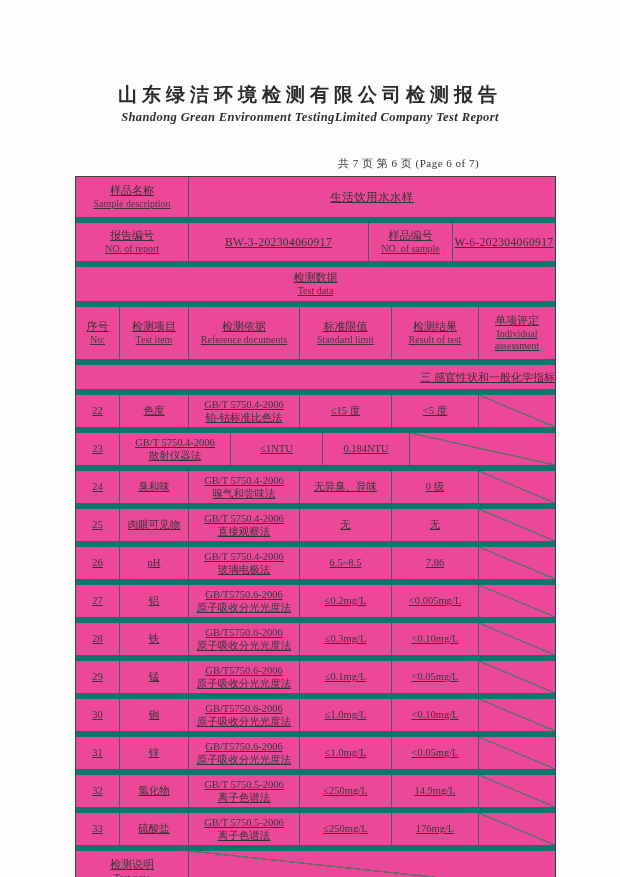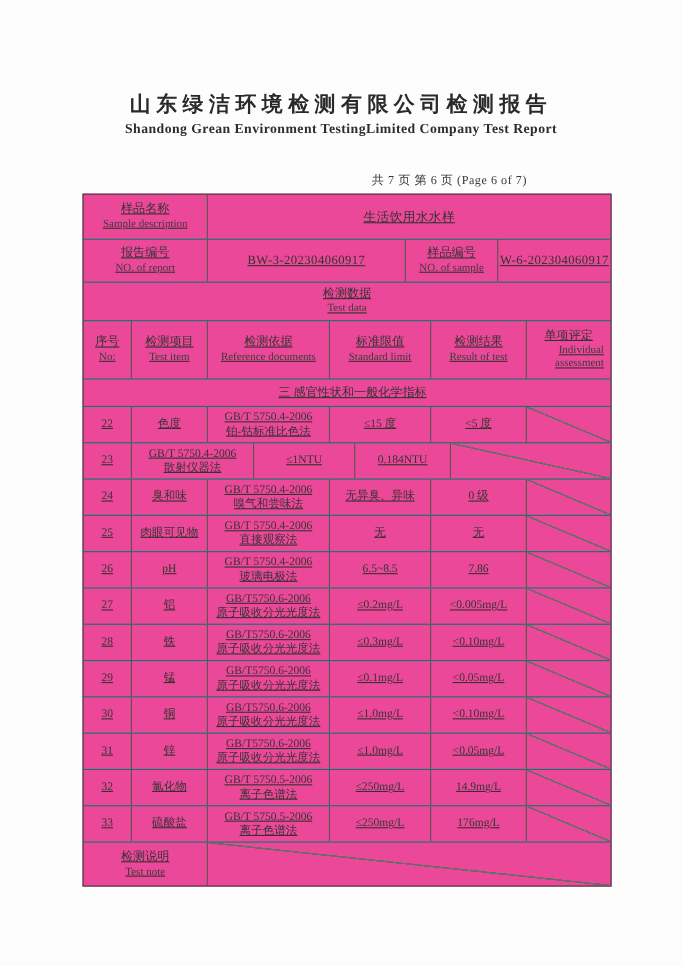--- a/index.html
+++ b/index.html
@@ -9,52 +9,52 @@
     overflow:hidden;
   }
   .abs { position:absolute; }
   .report-title {
     top:82px; left:0; width:100%; text-align:center;
     font-size:19px; font-weight:bold; letter-spacing:5px; color:#2a2a2a;
     white-space:nowrap;
   }
   .report-title-en {
     top:110px; left:0; width:100%; text-align:center;
-    font-size:12.5px; font-weight:bold; letter-spacing:0.4px; color:#2e2e2e;
+    font-size:12.5px; font-weight:bold; letter-spacing:0.4px; color:#2e2e2e;font-style:italic;
   }
   .doc-code {
     top:129px; left:0; width:100%; text-align:center;
     font-size:10px; letter-spacing:0.6px; color:#454545;
   }
   .page-info {
     top:156px; left:338px; font-size:11px; color:#383838; letter-spacing:0.5px;text-align:right;
   }
   .rtable {
     left:75px; top:176px; width:481px;
     border:1.5px solid #3e3e3e; box-sizing:border-box; background:#ec4899;text-decoration:underline;
   }
-  .trow { display:flex; border-top:1px solid #0f766e; }
+  .trow { display:flex; border-top:6px solid #0f766e; }
   .trow:first-child { border-top:none; }
   .tcell {
     border-left:1px solid #555; box-sizing:border-box;
     display:flex; flex-direction:column; justify-content:center; align-items:center;
     text-align:center; overflow:hidden;
   }
   .tcell:first-child { border-left:none; }
   .h40{height:40px} .h38{height:38px} .h34{height:34px} .h52{height:52px}
   .h24{height:24px} .h32{height:32px} .h39{height:39px}
   .w112{width:112px} .w180{width:180px} .w84{width:84px}
   .w43{width:43px} .w69{width:69px} .w111{width:111px} .w92{width:92px} .w87{width:87px}
   .grow{flex:1}
   .cn { font-size:11px; line-height:1.35; color:#343434; }
   .en { font-size:10px; line-height:1.25; color:#3c3c3c; }
   .val { font-size:11.5px; letter-spacing:0.4px; color:#333; }
   .d  { font-size:10.5px; line-height:1.3; color:#353535; }
   .ref { font-size:10.5px; line-height:1.25; color:#353535; padding:0 2px; }
-  .section-cell { align-items:center; padding-left:10px; }
+  .section-cell { align-items:flex-end; padding-left:10px; }
   .diag {
     background:linear-gradient(to top right,
       transparent calc(50% - 0.75px), #6b6b6b calc(50% - 0.75px),
       #6b6b6b calc(50% + 0.75px), transparent calc(50% + 0.75px));
   }
 </style>
 </head>
 <body>
 
 <div class="page">
@@ -115,21 +115,21 @@
       <div class="tcell w92">
         <span class="cn">标准限值</span>
         <span class="en">Standard limit</span>
       </div>
       <div class="tcell w87">
         <span class="cn">检测结果</span>
         <span class="en">Result of test</span>
       </div>
       <div class="tcell grow">
         <span class="cn">单项评定</span>
-        <span class="en" style="padding:0 6px;text-align:right;">Individual assessment</span>
+        <span class="en" style="padding:0 6px;">Individual assessment</span>
       </div>
     </div>
 
     <div class="trow h24">
       <div class="tcell grow section-cell">
         <span class="cn">三 感官性状和一般化学指标</span>
       </div>
     </div>
 
     <div class="trow h32">

